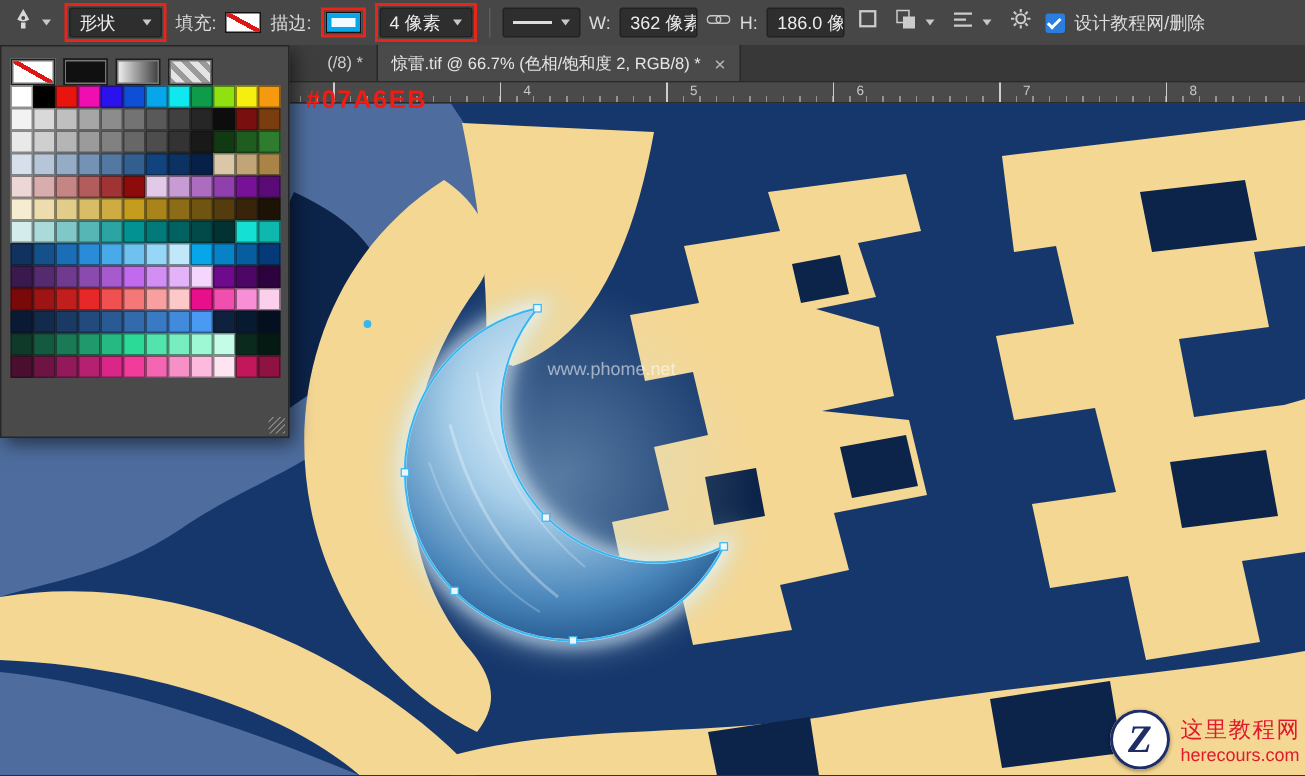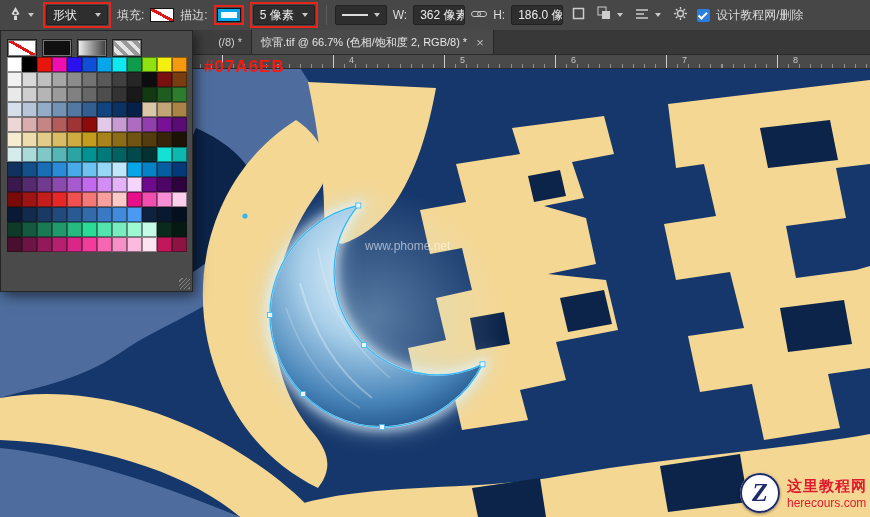--- a/index.html
+++ b/index.html
@@ -83,21 +83,21 @@
   .sw{width:15px;height:15px;border:1px solid rgba(15,15,15,.45);box-sizing:border-box;}
   .grip{position:absolute;right:2px;bottom:2px;width:11px;height:11px;
     background:repeating-linear-gradient(135deg, transparent 0 2px, #808080 2px 3px);}
 
   
   .site-logo{position:absolute;right:3px;bottom:4px;z-index:6;display:flex;align-items:center;gap:7px;}
   .logo-circle{width:40px;height:40px;border-radius:50%;background:#fff;display:flex;align-items:center;
     justify-content:center;box-shadow:0 0 0 2px var(--logo-navy) inset, 0 1px 3px rgba(0,0,0,.4);}
   .logo-circle span{font-size:26px;font-weight:bold;font-style:italic;color:var(--logo-navy);
     font-family:"Liberation Serif","DejaVu Serif",serif;line-height:1;}
-  .logo-title{font-size:15px;font-weight:bold;color:var(--logo-red);letter-spacing:1px;}
+  .logo-title{font-size:15px;font-weight:normal;color:var(--logo-red);letter-spacing:1px;}
   .logo-url{font-size:12px;color:var(--logo-red);}
 </style>
 </head>
 <body>
 
 <div id="screen">
 
   <div class="options-bar">
     <div class="tool-btn">
       <span>
@@ -120,21 +120,21 @@
     <span class="lbl">填充:</span>
     <div class="chip none-chip"></div>
 
     <span class="lbl">描边:</span>
     <div class="callout">
       <div class="chip stroke-chip"></div>
     </div>
 
     <div class="callout">
       <div class="field dd w64">
-        <span>5 像素</span>
+        <span>4 像素</span>
         <span class="caret"></span>
       </div>
     </div>
 
     <div class="vsep"></div>
 
     <div class="field dd">
       <span class="line-chip"></span>
       <span class="caret"></span>
     </div>

